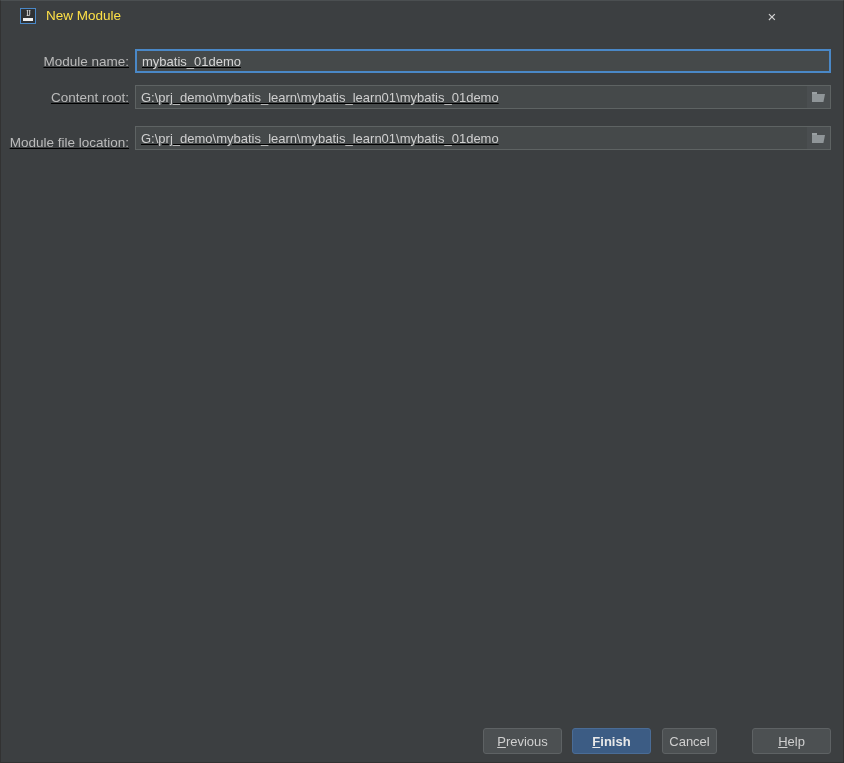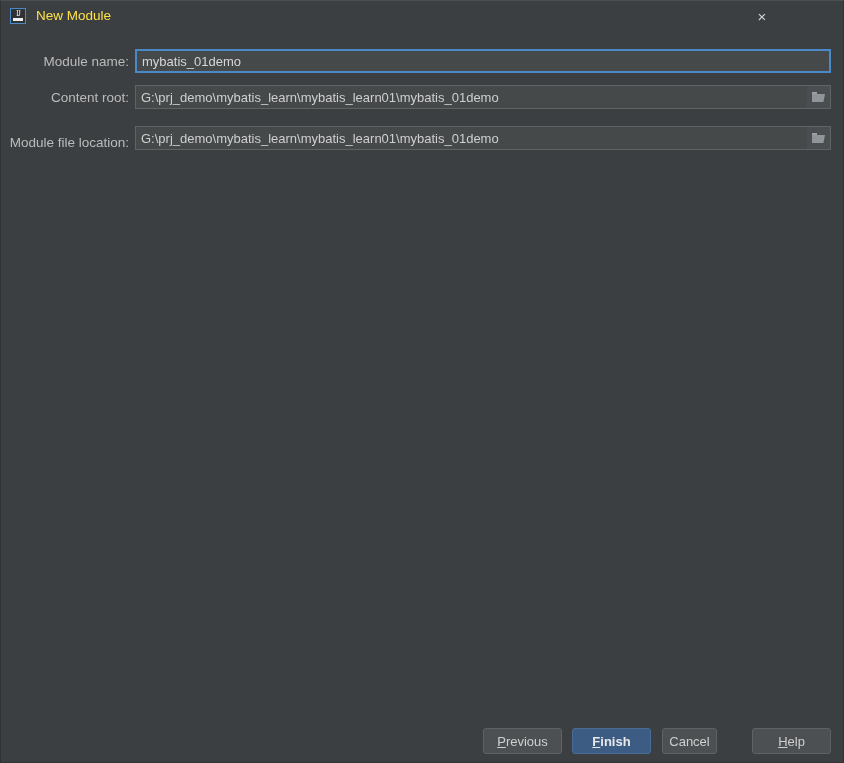--- a/index.html
+++ b/index.html
@@ -20,21 +20,21 @@
     background: #3c3f41;
     box-sizing: border-box;
     border-left: 1px solid #323232;
     border-right: 1px solid #323232;
     border-bottom: 1px solid #323232;
     border-top: 1px solid #4b4f51;
   }
   
   .titlebar {
     position: absolute;
-    left: 0; top: 0;
+    left: 10px; top: 0;
     width: 780px;
     height: 29px;
     background: #3c3f41;
     display: flex;
     align-items: center;
   }
   .ij-icon {
     margin-left: 9px;
     width: 16px;
     height: 16px;
@@ -89,20 +89,21 @@
     top: 34px;
     width: 844px;
   }
   .row {
     position: absolute;
     left: 0;
     width: 844px;
     height: 36px;
     display: flex;
     align-items: center;
+    text-decoration: underline;
   }
   .row.r0 { top: 8px; }
   .row.r1 { top: 44px; }
   .row.r2 { top: 79px; align-items: flex-end; }
 
   .row-label {
     text-align: right;
     font-size: 13.5px;
     color: #bbbbbb;
     white-space: nowrap;

